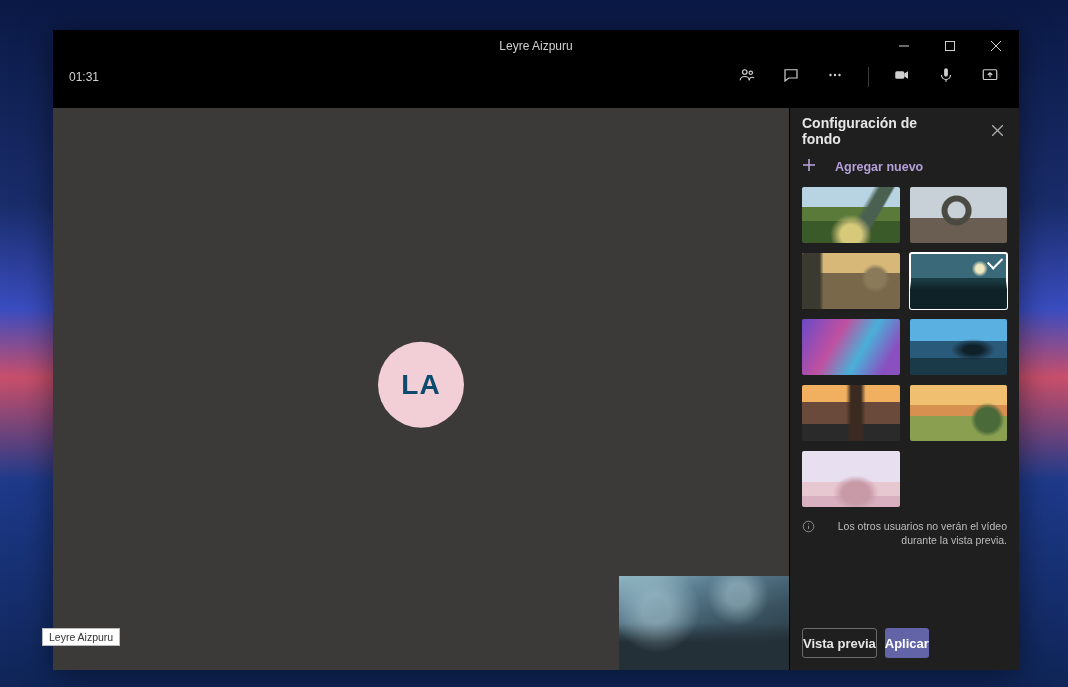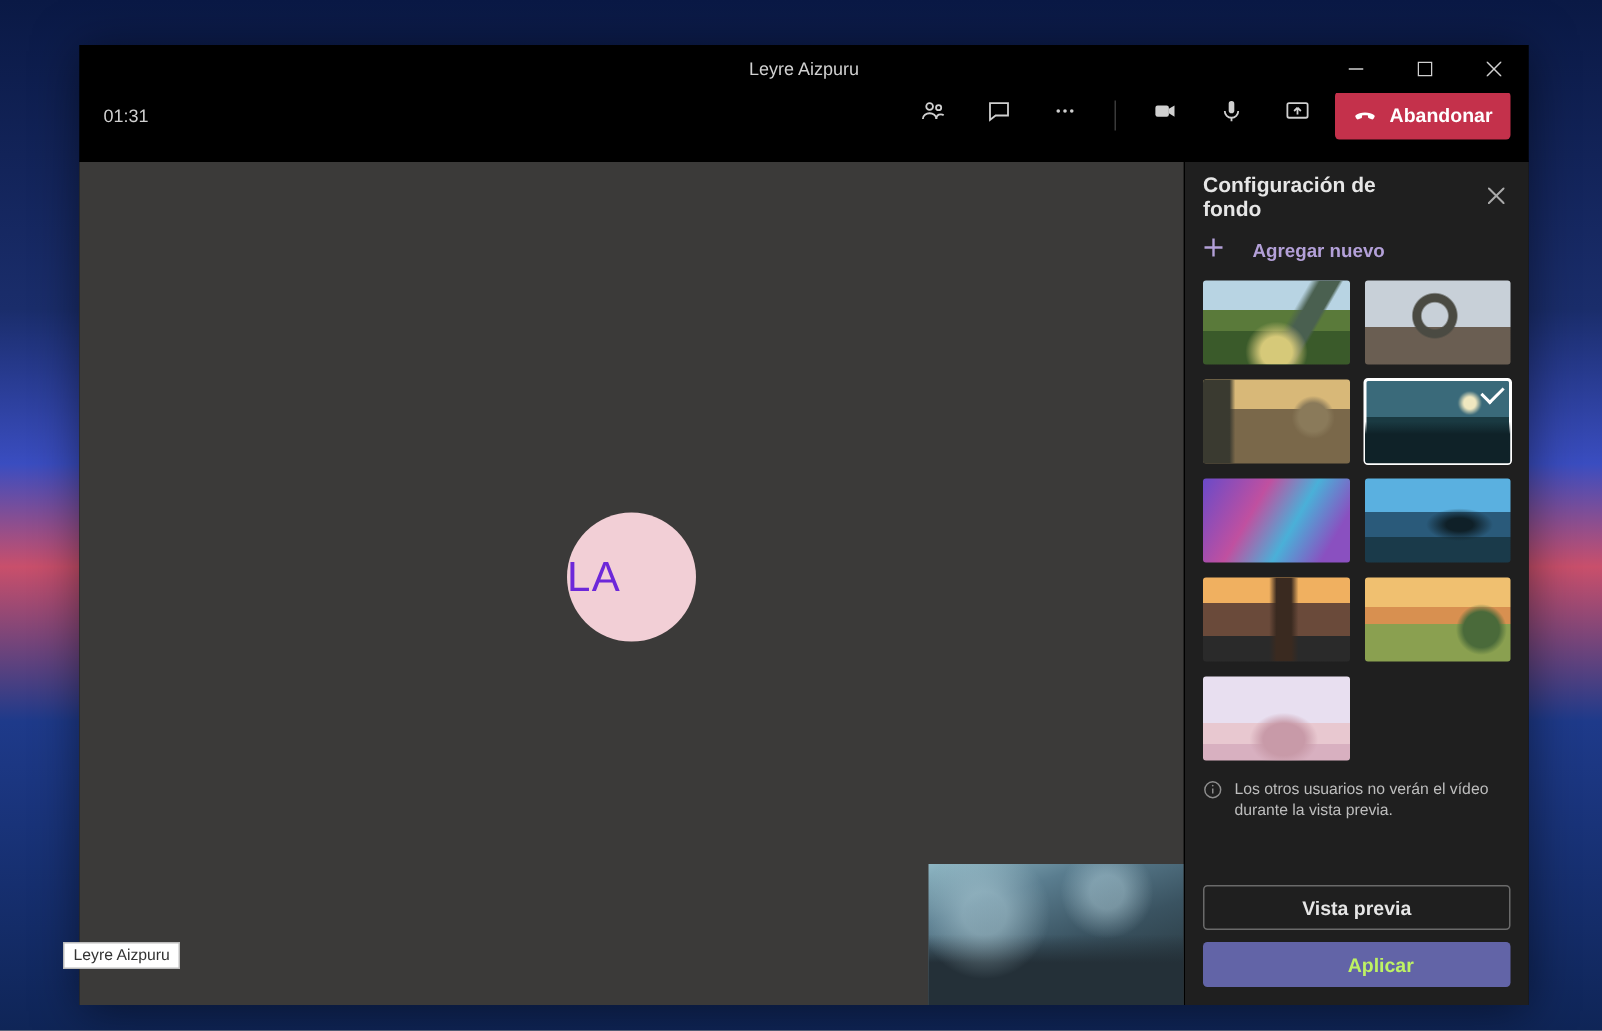--- a/index.html
+++ b/index.html
@@ -83,24 +83,24 @@
     min-height: 0;
   }
   .video-stage {
     flex: 1;
     background: #3b3a39;
     position: relative;
   }
   .avatar {
     width: 86px; height: 86px; border-radius: 50%;
     background: #f2cfd6;
-    color: #6d28d9;
+    color: #0c4a6e;
     font-size: 28px;
-    font-weight: 400;
-    display: flex; align-items: center; justify-content: flex-start;
+    font-weight: 700;
+    display: flex; align-items: center; justify-content: center;
     position: absolute;
     left: 50%; top: 50%;
     transform: translate(-50%, -55%);
     letter-spacing: 1px;
   }
   .pip {
     position: absolute;
     right: 0;
     bottom: 0;
     width: 170px;
@@ -214,47 +214,47 @@
   .t8 { background: linear-gradient(180deg,#e8dff0 0 55%,#e8c8d0 55% 80%,#d8b0c0 80% 100%); }
   .t8::before{content:"";position:absolute;inset:0;background:radial-gradient(ellipse at 55% 75%, #c89aa8 0 18%, transparent 30%);}
 
   .info-row {
     display: flex;
     gap: 8px;
     padding: 12px 0 10px 0;
     font-size: 10.5px;
     color: #bdbdbd;
     line-height: 1.35;
+    text-align: right;
   }
   .info-row svg { flex: 0 0 auto; width: 13px; height: 13px; margin-top: 1px; opacity: .7; }
 
   .panel-footer {
     padding: 4px 12px 12px 12px;
     display: flex;
-    flex-direction: column;
+    flex-direction: row;
     gap: 8px;
   }
   .pbtn {
     height: 30px;
     border-radius: 3px;
     display: flex;
     align-items: center;
     justify-content: center;
     font-size: 13px;
     font-weight: 600;
   }
   .pbtn.outline {
     border: 1px solid #6a6a6a;
     color: #e6e6e6;
     background: transparent;
   }
   .pbtn.primary {
     background: #6264a7;
-    color: #bef264;
-    padding-left: 32px;
+    color: #ffffff;
   }
 </style>
 </head>
 <body>
 
 <div class="window">
 
   <div class="titlebar">
     <span>Leyre Aizpuru</span>
     <div class="win-controls">
@@ -326,28 +326,20 @@
         </span>
       </div>
       <div class="tb-btn">
         <span>
           <svg viewBox="0 0 24 24" fill="none" stroke="currentColor" stroke-width="1.6">
               <rect x="3" y="5" width="18" height="13" rx="1.5"></rect>
               <path d="M12 15V9m0 0l-3 3m3-3l3 3"></path>
             </svg>
         </span>
       </div>
-    </div>
-    <div class="leave-btn">
-      <span>
-        <svg viewBox="0 0 24 24" fill="currentColor">
-            <path d="M21 14.5c-2-1.3-5-2.5-9-2.5s-7 1.2-9 2.5c-.7.5-.9 1.4-.5 2.1l1 1.6c.4.6 1.2.9 1.9.6l2.6-1c.6-.2 1-.8 1-1.4v-1.3c1-.2 2-.3 3-.3s2 .1 3 .3v1.3c0 .6.4 1.2 1 1.4l2.6 1c.7.3 1.5 0 1.9-.6l1-1.6c.4-.7.2-1.6-.5-2.1z"></path>
-          </svg>
-      </span>
-      <span>Abandonar</span>
     </div>
   </div>
 
   <div class="body-area">
 
     <div class="video-stage">
       <div class="avatar">
         <span>LA</span>
       </div>
       <div class="pip"></div>

